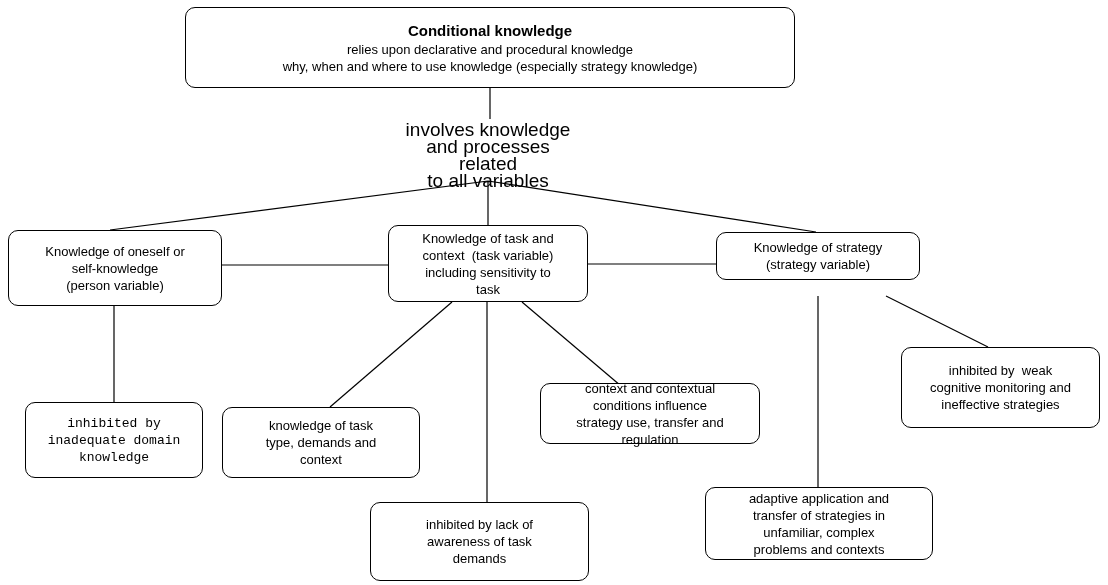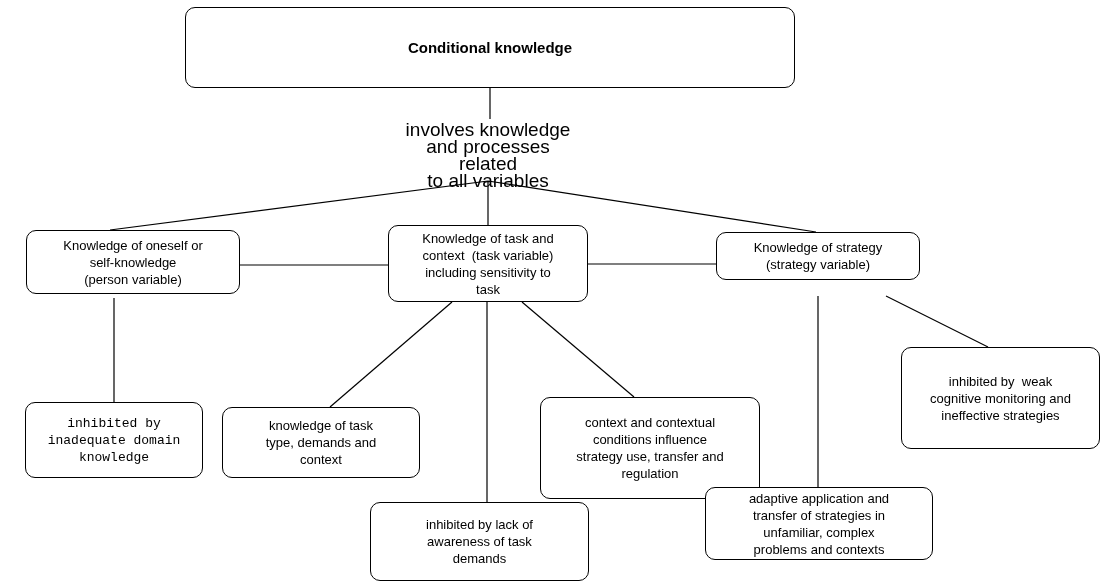--- a/index.html
+++ b/index.html
@@ -74,27 +74,29 @@
     <line x1="114" y1="298" x2="114" y2="402"></line>
     <line x1="452" y1="302" x2="330" y2="407"></line>
     <line x1="487" y1="302" x2="487" y2="502"></line>
     <line x1="522" y1="302" x2="634" y2="397"></line>
     <line x1="818" y1="296" x2="818" y2="487"></line>
     <line x1="886" y1="296" x2="988" y2="347"></line>
   </svg>
 
   <div class="node" style="left:185px; top:7px; width:610px; height:81px;">
     <div class="node-title">Conditional knowledge</div>
+    <div class="lines">relies upon declarative and procedural knowledge
+why, when and where to use knowledge (especially strategy knowledge)</div>
   </div>
 
   <div class="floating-label lines" style="left:403px; top:121px; width:170px;">involves knowledge
 and processes related
 to all variables</div>
 
-  <div class="node lines" style="left:26px; top:230px; width:214px; height:64px;">Knowledge of oneself or
+  <div class="node lines" style="left:8px; top:230px; width:214px; height:76px;">Knowledge of oneself or
 self-knowledge
 (person variable)</div>
 
   <div class="node lines" style="left:388px; top:225px; width:200px; height:77px;">Knowledge of task and
 context  (task variable)
 including sensitivity to
 task</div>
 
   <div class="node lines" style="left:716px; top:232px; width:204px; height:48px;">Knowledge of strategy
 (strategy variable)</div>
@@ -104,26 +106,26 @@
 knowledge</div>
 
   <div class="node lines" style="left:222px; top:407px; width:198px; height:71px;">knowledge of task
 type, demands and
 context</div>
 
   <div class="node lines" style="left:370px; top:502px; width:219px; height:79px;">inhibited by lack of
 awareness of task
 demands</div>
 
-  <div class="node lines" style="left:540px; top:397px; width:220px; height:102px;">context and contextual
+  <div class="node lines" style="left:540px; top:383px; width:220px; height:61px;">context and contextual
 conditions influence
 strategy use, transfer and
 regulation</div>
 
-  <div class="node lines" style="left:901px; top:347px; width:199px; height:102px;">inhibited by  weak
+  <div class="node lines" style="left:901px; top:347px; width:199px; height:81px;">inhibited by  weak
 cognitive monitoring and
 ineffective strategies</div>
 
   <div class="node lines" style="left:705px; top:487px; width:228px; height:73px;">adaptive application and
 transfer of strategies in
 unfamiliar, complex
 problems and contexts</div>
 
 </div>
 

